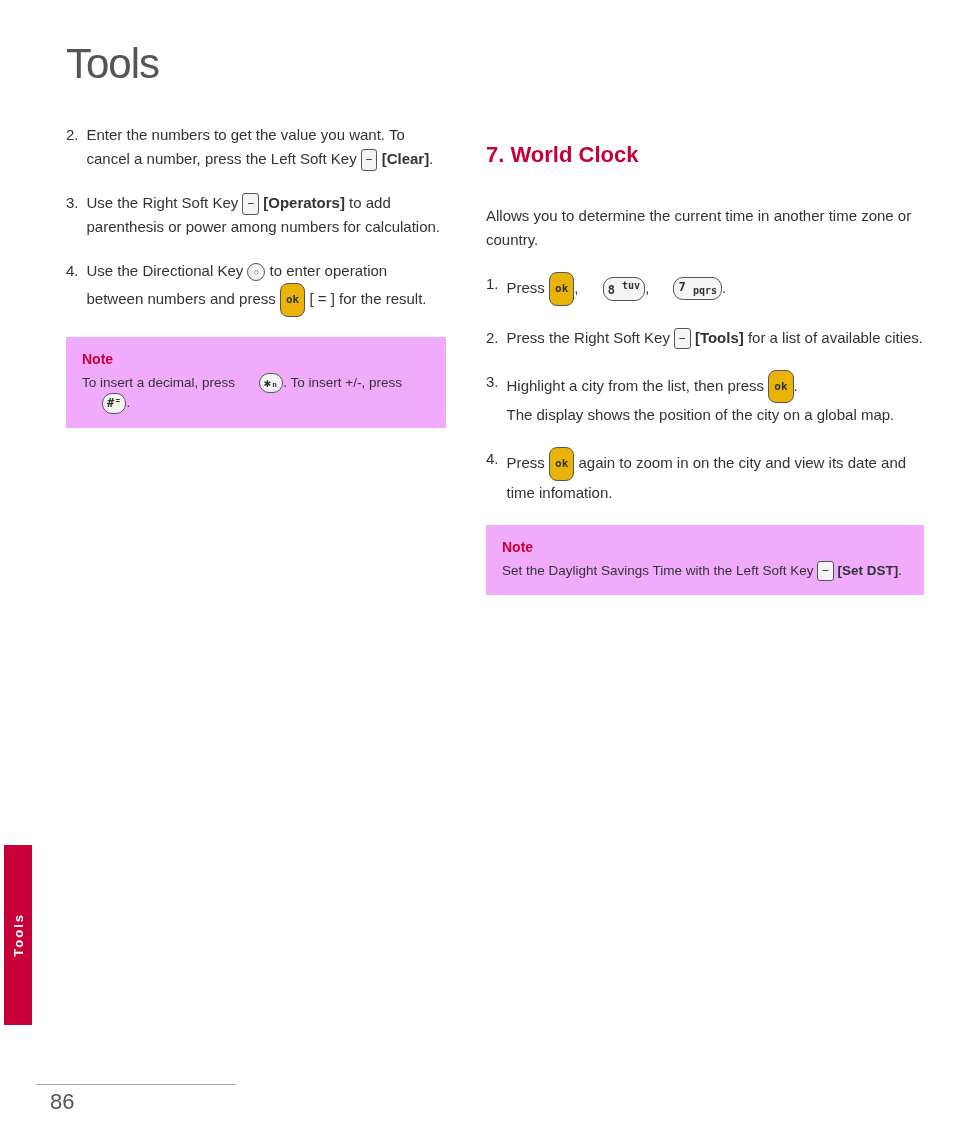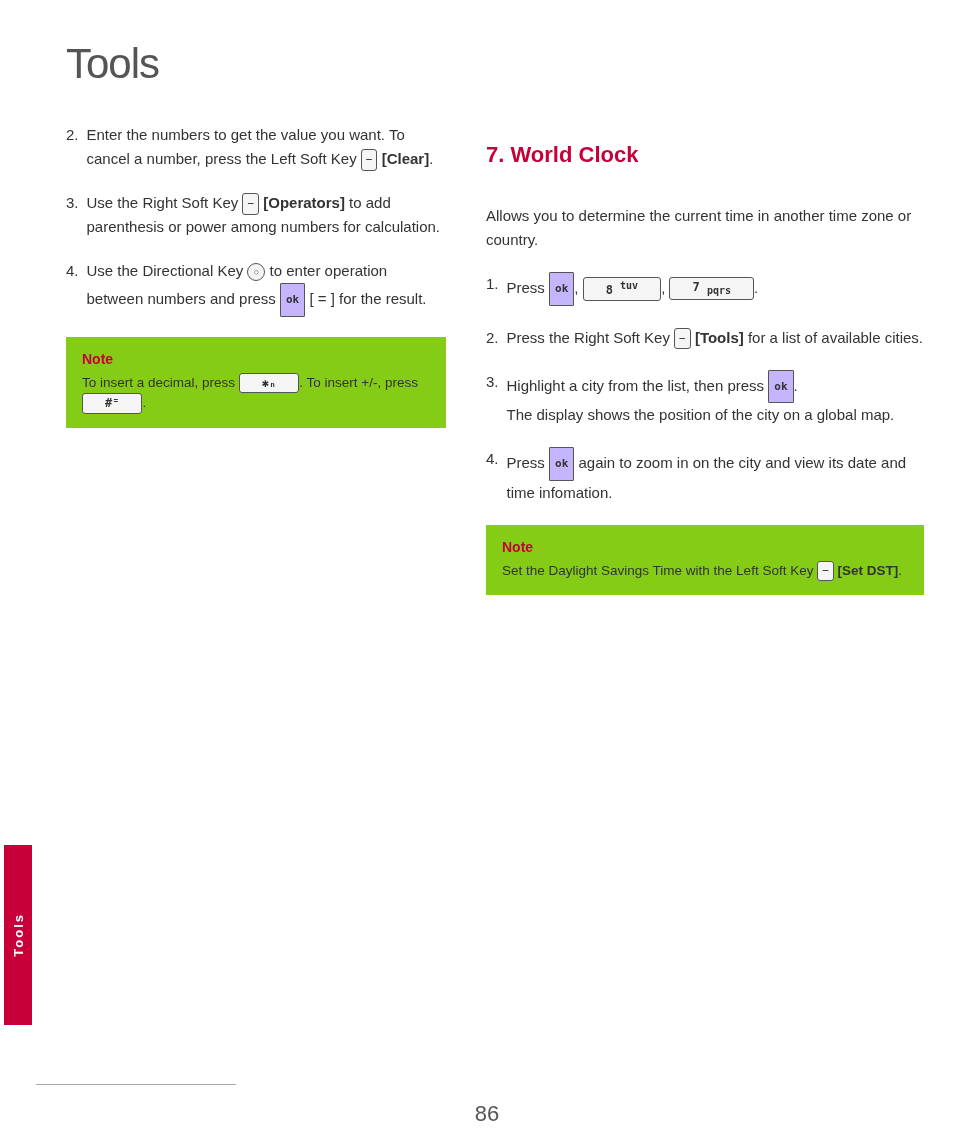--- a/index.html
+++ b/index.html
@@ -117,60 +117,61 @@
     }
 
     .list-body {
       flex: 1;
     }
 
     
     .key-icon {
       display: inline-block;
       border: 1.5px solid #555;
-      border-radius: 3px;
-      padding: 1px 22px;
+      border-radius: 10px;
+      padding: 1px 4px;
       font-size: 12px;
       font-weight: bold;
       color: #333;
       background: #f5f5f5;
       vertical-align: middle;
       line-height: 1.4;
       font-family: monospace;
       white-space: nowrap;
+      margin-left: 20px;
     }
 
     .key-icon-ok {
       display: inline-block;
       border: 1.5px solid #555;
-      border-radius: 1px;
+      border-radius: 8px;
       padding: 7px 5px;
       font-size: 11px;
       font-weight: bold;
       color: #333;
-      background: #c4b5fd;
+      background: #eab308;
       vertical-align: middle;
       font-family: monospace;
     }
 
     .key-icon-soft {
       display: inline-block;
       border: 1.5px solid #555;
       border-radius: 3px;
       padding: 1px 4px;
       font-size: 11px;
       color: #333;
       background: #f5f5f5;
       vertical-align: middle;
       font-family: monospace;
     }
 
     
     .note-box {
-      background: #84cc16;
+      background: #f0abfc;
       border: none;
       padding: 14px 16px;
       margin-top: 10px;
     }
 
     .note-title {
       font-size: 14px;
       font-weight: bold;
       color: #c8003a;
       margin-bottom: 6px;
@@ -178,26 +179,25 @@
 
     .note-text {
       font-size: 13.5px;
       color: #333;
       line-height: 1.5;
     }
 
     
     .page-footer {
       position: absolute;
-      bottom: 18px;
+      bottom: 30px;
       left: 50px;
       right: 30px;
       display: flex;
       align-items: flex-end;
-      justify-content: center;
     }
 
     .page-number {
       font-size: 22px;
       font-weight: 300;
       color: #555;
     }
 
     .footer-line {
       position: absolute;

